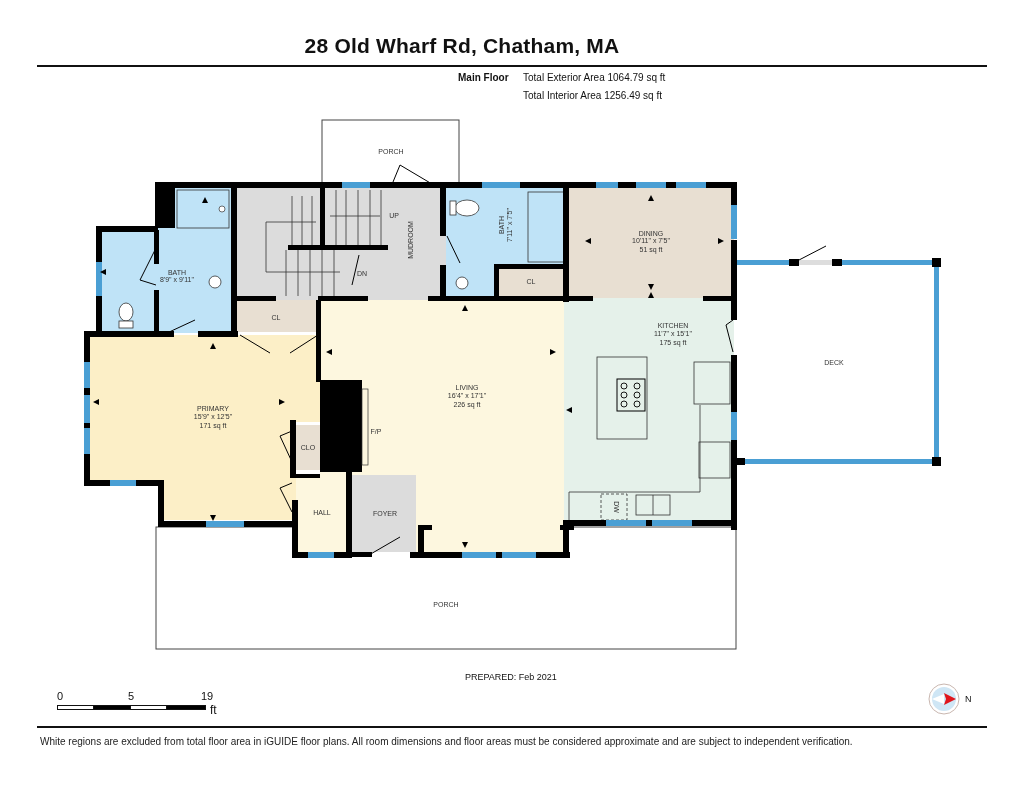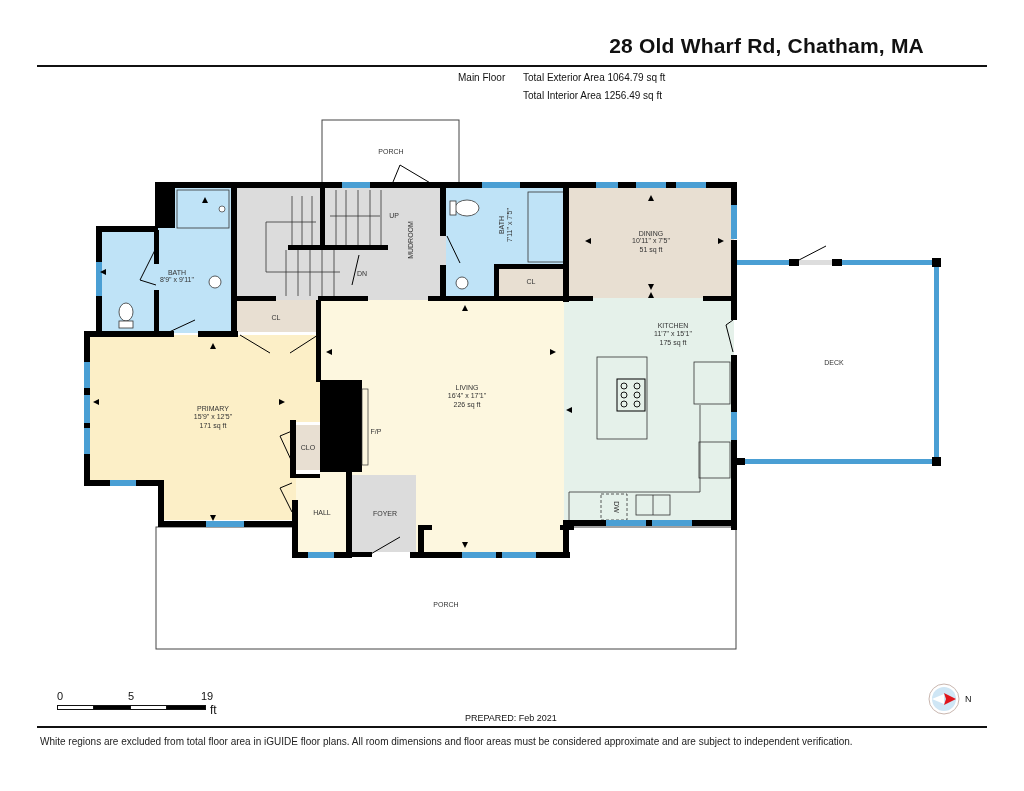--- a/index.html
+++ b/index.html
@@ -1,28 +1,28 @@
 <!DOCTYPE html>
 <html><head>
 <meta charset="utf-8">
 <style>
   html, body { margin:0; padding:0; background:#ffffff; }
   body { width:1024px; height:791px; position:relative; overflow:hidden; font-family:"Liberation Sans", sans-serif; color:#111; }
-  .title { position:absolute; left:0; top:34px; width:924px; text-align:right; font-weight:bold; font-size:21px; letter-spacing:0.2px; }
+  .title { position:absolute; left:0; top:34px; width:924px; text-align:center; font-weight:bold; font-size:21px; letter-spacing:0.2px; }
   .rule-top { position:absolute; left:37px; top:65px; width:950px; height:2px; background:#111; }
-  .floor-label { position:absolute; left:458px; top:72px; font-size:10px; font-weight:normal; }
+  .floor-label { position:absolute; left:458px; top:72px; font-size:10px; font-weight:bold; }
   .area-ext { position:absolute; left:523px; top:72px; font-size:10px;text-align:right; }
   .area-int { position:absolute; left:523px; top:90px; font-size:10px; }
   svg.plan { position:absolute; left:0; top:0; }
   .room-lbl { font-family:"Liberation Sans", sans-serif; font-size:7px; fill:#333; text-anchor:middle; }
   .scale { position:absolute; left:57px; top:690px; width:170px; height:30px; }
   .scale .t { position:absolute; top:0; font-size:11px; }
   .scale .bar { position:absolute; top:15px; height:5px; border:1px solid #111; box-sizing:border-box; }
   .scale .ft { position:absolute; left:153px; top:13px; font-size:12px; }
-  .prepared { position:absolute; left:465px; top:713px; font-size:9px; }
+  .prepared { position:absolute; left:465px; top:672px; font-size:9px; }
   .compass { position:absolute; left:927px; top:680px; }
   .rule-bot { position:absolute; left:37px; top:726px; width:950px; height:2px; background:#111; }
   .disclaimer { position:absolute; left:40px; top:736px; font-size:10px; color:#222; }
 </style>
 </head>
 <body>
 
 <div class="title">28 Old Wharf Rd, Chatham, MA</div>
 <div class="rule-top"></div>
 <div class="floor-label">Main Floor</div>

